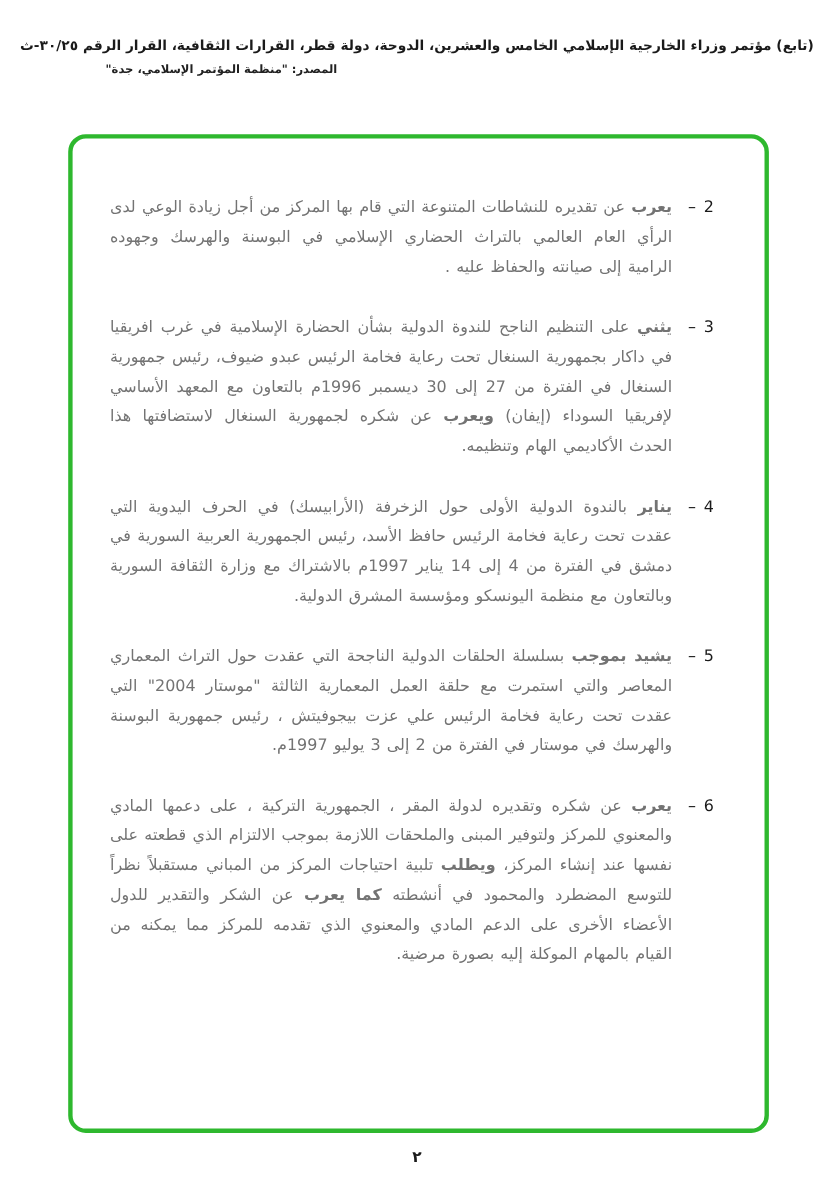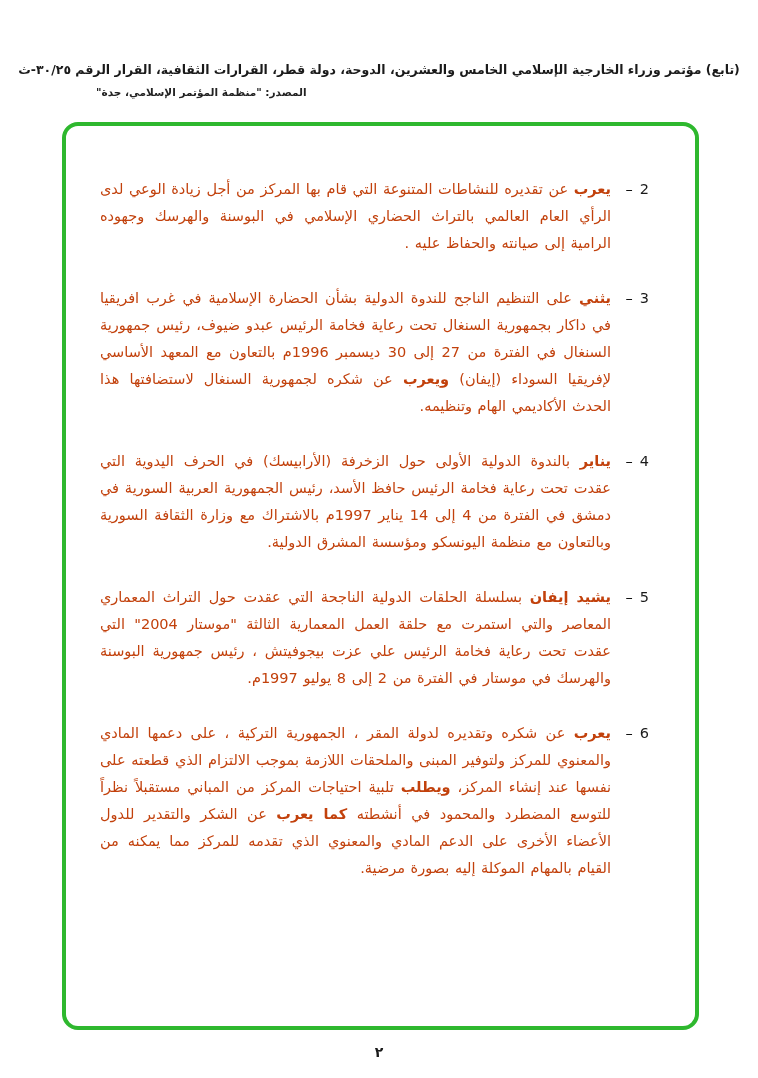--- a/index.html
+++ b/index.html
@@ -12,21 +12,21 @@
     background: #ffffff;
     font-family: "DejaVu Sans", sans-serif;
     color: #1a1a1a;
     overflow: hidden;
   }
   .doc-header {
     direction: rtl;
     text-align: center;
     font-weight: bold;
     font-size: 12.5px;
-    padding-top: 62px;
+    padding-top: 33px;
     white-space: nowrap;
     letter-spacing: -0.2px;
   }
   .doc-source {
     direction: rtl;
     text-align: left;
     padding-left: 96px;
     font-weight: bold;
     font-size: 10.5px;
     margin-top: 9px;
@@ -61,21 +61,21 @@
     font-weight: normal;
   }
   .marker .dash { color: #111; }
   .itext {
     flex: 1;
     direction: rtl;
     text-align: justify;
     font-size: 14.5px;
     line-height: 27px;
     word-spacing: 1px;
-    color: #c2410c;
+    color: #737373;
   }
   .itext .b { font-weight: bold; }
   .page-number {
     position: absolute;
     bottom: 18px;
     left: 0;
     width: 100%;
     text-align: center;
     font-weight: bold;
     font-size: 14px;
@@ -111,21 +111,21 @@
             <span class="num">4</span>
             <span class="dash">–</span>
           </div>
           <p class="itext"><span class="b">يناير</span><span> بالندوة الدولية الأولى حول الزخرفة (الأرابيسك) في الحرف اليدوية التي عقدت تحت رعاية فخامة الرئيس حافظ الأسد، رئيس الجمهورية العربية السورية في دمشق في الفترة من 4 إلى 14 يناير 1997م بالاشتراك مع وزارة الثقافة السورية وبالتعاون مع منظمة اليونسكو ومؤسسة المشرق الدولية.</span></p>
         </div>
         <div class="item">
           <div class="marker">
             <span class="num">5</span>
             <span class="dash">–</span>
           </div>
-          <p class="itext"><span class="b">يشيد إيفان</span><span> بسلسلة الحلقات الدولية الناجحة التي عقدت حول التراث المعماري المعاصر والتي استمرت مع حلقة العمل المعمارية الثالثة "موستار 2004" التي عقدت تحت رعاية فخامة الرئيس علي عزت بيجوفيتش ، رئيس جمهورية البوسنة والهرسك في موستار في الفترة من 2 إلى 8 يوليو 1997م.</span></p>
+          <p class="itext"><span class="b">يشيد بموجب</span><span> بسلسلة الحلقات الدولية الناجحة التي عقدت حول التراث المعماري المعاصر والتي استمرت مع حلقة العمل المعمارية الثالثة "موستار 2004" التي عقدت تحت رعاية فخامة الرئيس علي عزت بيجوفيتش ، رئيس جمهورية البوسنة والهرسك في موستار في الفترة من 2 إلى 3 يوليو 1997م.</span></p>
         </div>
         <div class="item">
           <div class="marker">
             <span class="num">6</span>
             <span class="dash">–</span>
           </div>
           <p class="itext"><span class="b">يعرب</span><span> عن شكره وتقديره لدولة المقر ، الجمهورية التركية ، على دعمها المادي والمعنوي للمركز ولتوفير المبنى والملحقات اللازمة بموجب الالتزام الذي قطعته على نفسها عند إنشاء المركز، </span><span class="b">ويطلب</span><span> تلبية احتياجات المركز من المباني مستقبلاً نظراً للتوسع المضطرد والمحمود في أنشطته </span><span class="b">كما يعرب</span><span> عن الشكر والتقدير للدول الأعضاء الأخرى على الدعم المادي والمعنوي الذي تقدمه للمركز مما يمكنه من القيام بالمهام الموكلة إليه بصورة مرضية.</span></p>
         </div>
       </div>
   </div>

